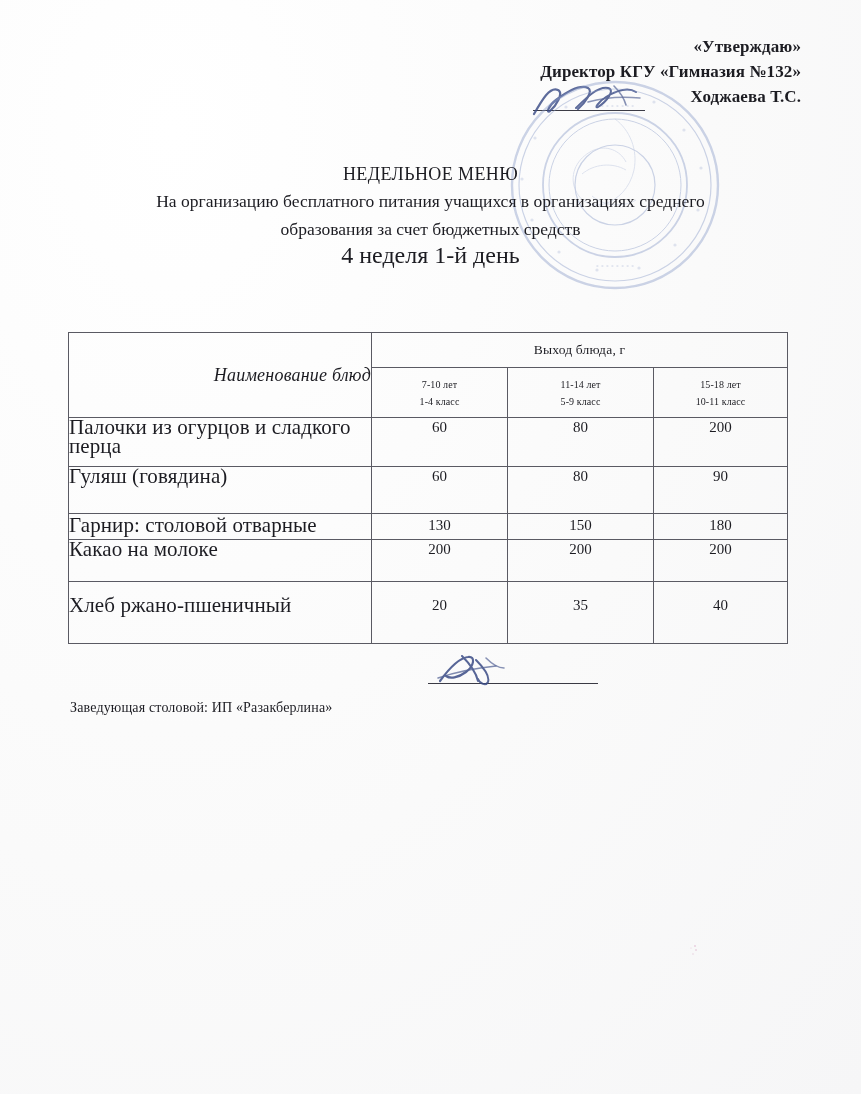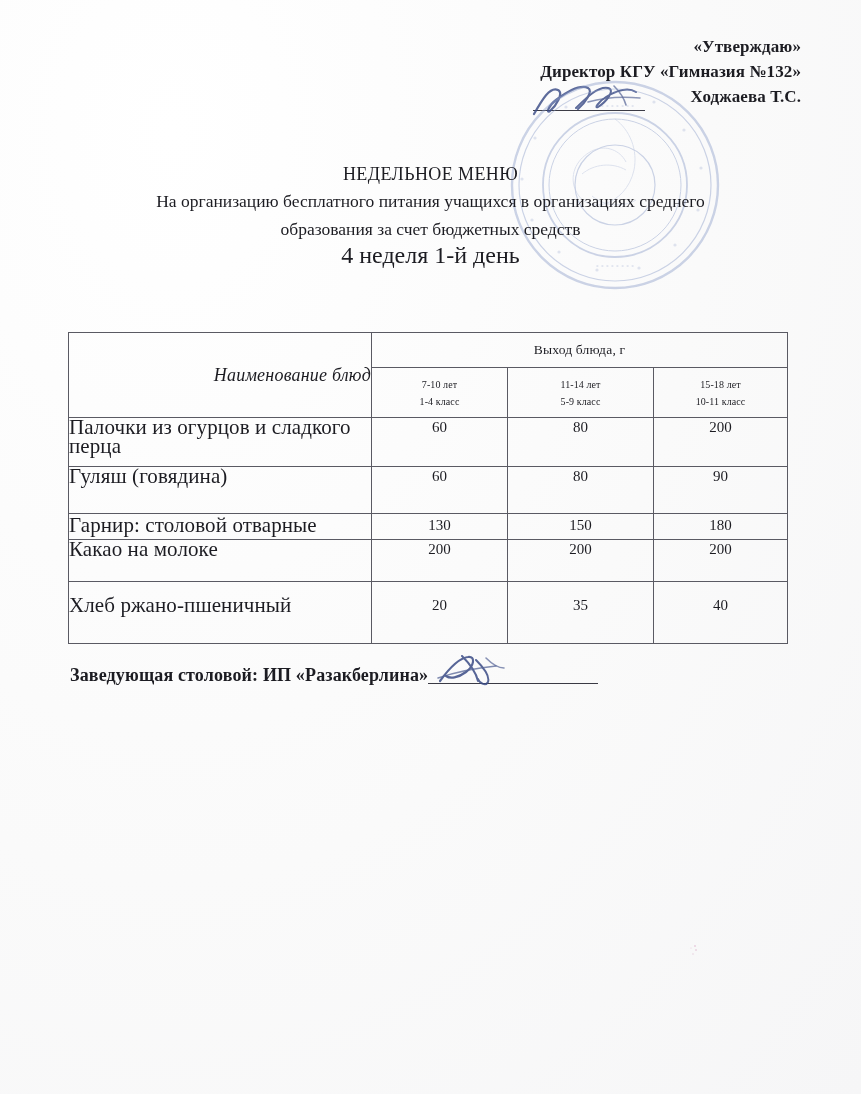--- a/index.html
+++ b/index.html
@@ -165,23 +165,23 @@
   tr.r0 td { height: 48px; }
   tr.r1 td { height: 46px; }
   tr.r2 td { height: 23px; }
   tr.r3 td { height: 41px; }
   tr.r4 td { height: 47px; }
 
   
   .footer {
     position: absolute;
     left: 70px;
-    top: 665px;
-    font-size: 18px;
-    font-weight: bold;
+    top: 700px;
+    font-size: 14px;
+    font-weight: normal;
     letter-spacing: 0.15px;
     white-space: nowrap;
   }
   .sig-rule-bottom {
     position: absolute;
     left: 428px;
     top: 683px;
     width: 170px;
     height: 0;
     border-top: 1.6px solid #3a3a44;

